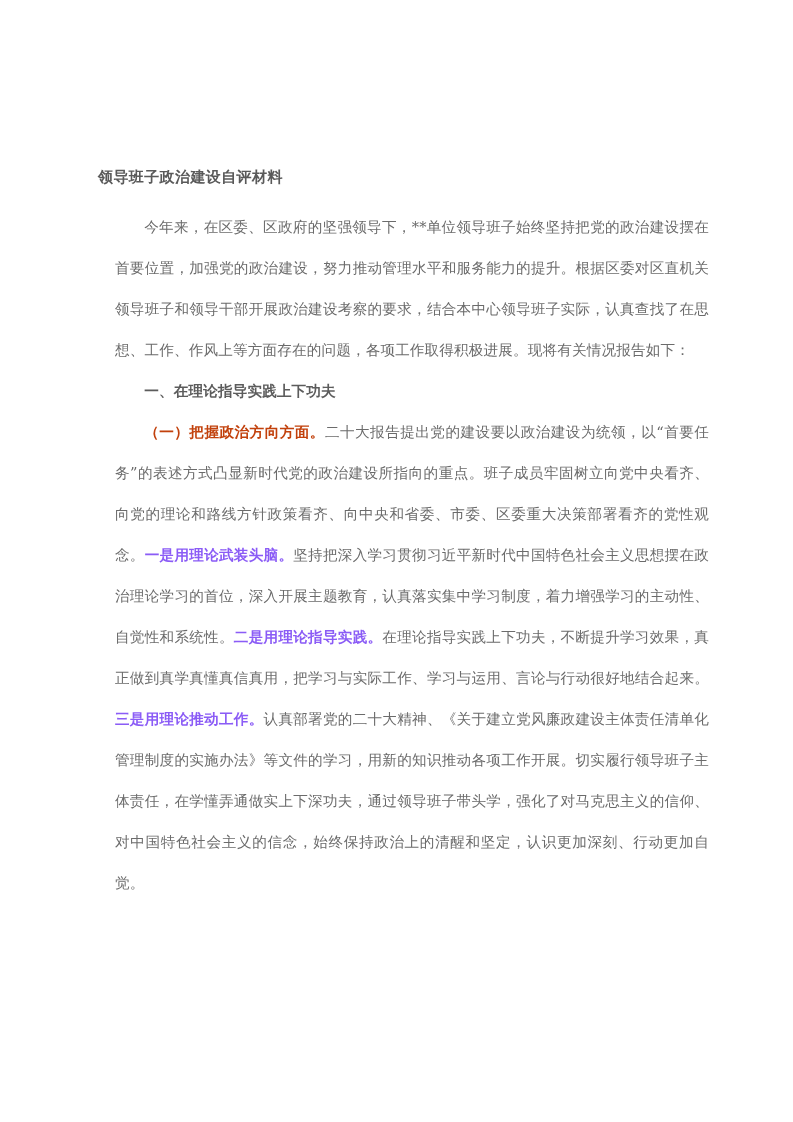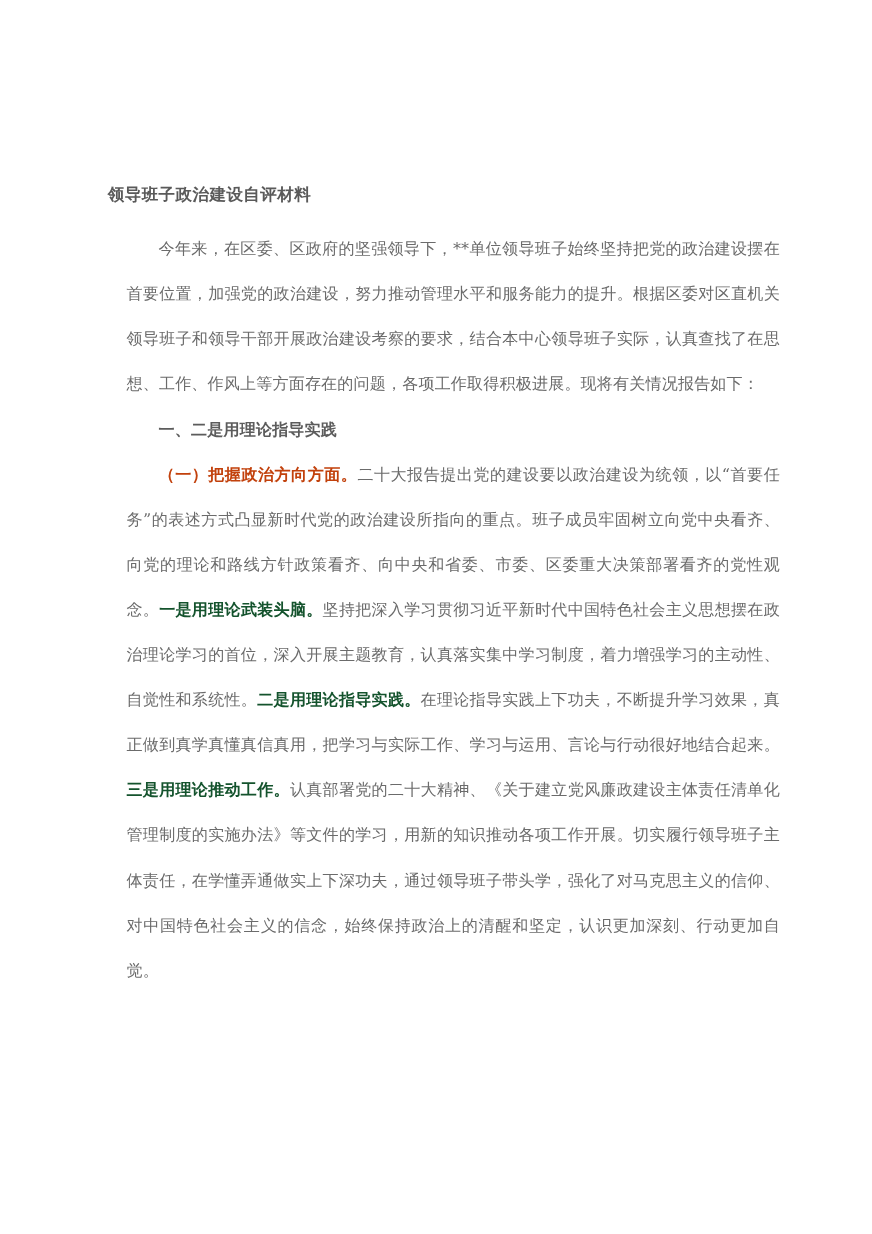--- a/index.html
+++ b/index.html
@@ -56,40 +56,40 @@
     text-indent: 2em;
     letter-spacing: 0.15px;
     word-break: break-all;
   }
   p.para.heading {
     font-weight: bold;
     color: #5c5c5c;
   }
   .b {
     font-weight: bold;
-    color: #14532d;
+    color: #8b5cf6;
   }
   .lead {
     font-weight: bold;
     color: #c2410c;
   }
 </style>
 </head>
 <body>
 
 <div class="page">
   <div class="content">
 
     <h1 class="doc-title">领导班子政治建设自评材料</h1>
 
     <div class="body-block">
 
       <p class="para">今年来，在区委、区政府的坚强领导下，**单位领导班子始终坚持把党的政治建设摆在首要位置，加强党的政治建设，努力推动管理水平和服务能力的提升。根据区委对区直机关领导班子和领导干部开展政治建设考察的要求，结合本中心领导班子实际，认真查找了在思想、工作、作风上等方面存在的问题，各项工作取得积极进展。现将有关情况报告如下：</p>
 
-      <p class="para heading">一、二是用理论指导实践</p>
+      <p class="para heading">一、在理论指导实践上下功夫</p>
 
       <p class="para">
         <span class="lead">（一）把握政治方向方面。</span><span>二十大报告提出党的建设要以政治建设为统领，以“首要任务”的表述方式凸显新时代党的政治建设所指向的重点。班子成员牢固树立向党中央看齐、向党的理论和路线方针政策看齐、向中央和省委、市委、区委重大决策部署看齐的党性观念。</span><span class="b">一是用理论武装头脑。</span><span>坚持把深入学习贯彻习近平新时代中国特色社会主义思想摆在政治理论学习的首位，深入开展主题教育，认真落实集中学习制度，着力增强学习的主动性、自觉性和系统性。</span><span class="b">二是用理论指导实践。</span><span>在理论指导实践上下功夫，不断提升学习效果，真正做到真学真懂真信真用，把学习与实际工作、学习与运用、言论与行动很好地结合起来。</span><span class="b">三是用理论推动工作。</span><span>认真部署党的二十大精神、《关于建立党风廉政建设主体责任清单化管理制度的实施办法》等文件的学习，用新的知识推动各项工作开展。切实履行领导班子主体责任，在学懂弄通做实上下深功夫，通过领导班子带头学，强化了对马克思主义的信仰、对中国特色社会主义的信念，始终保持政治上的清醒和坚定，认识更加深刻、行动更加自觉。</span>
       </p>
 
     </div>
   </div>
 </div>
 
 </body></html>

